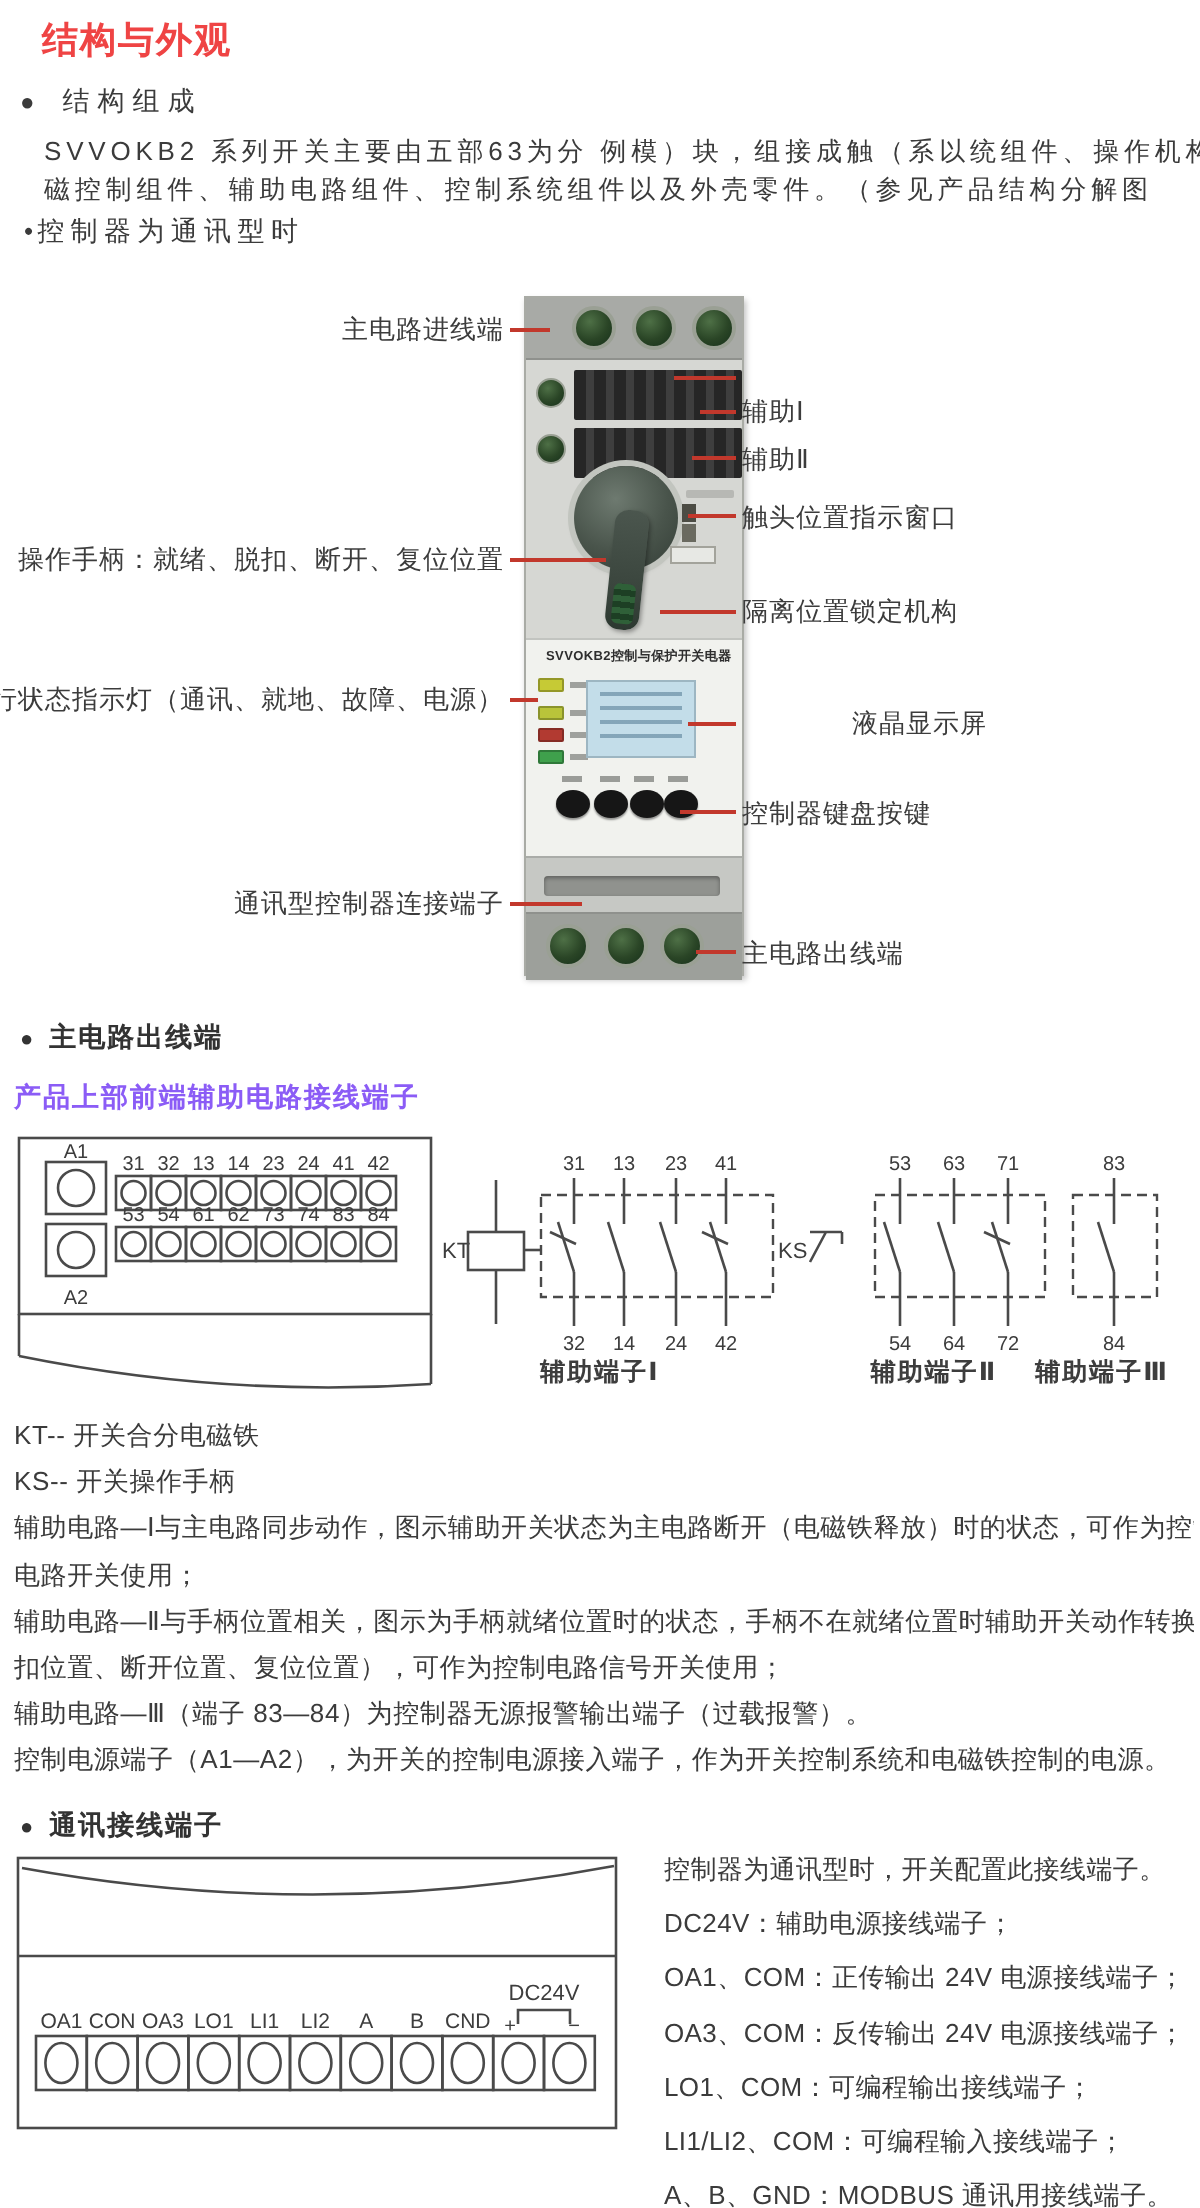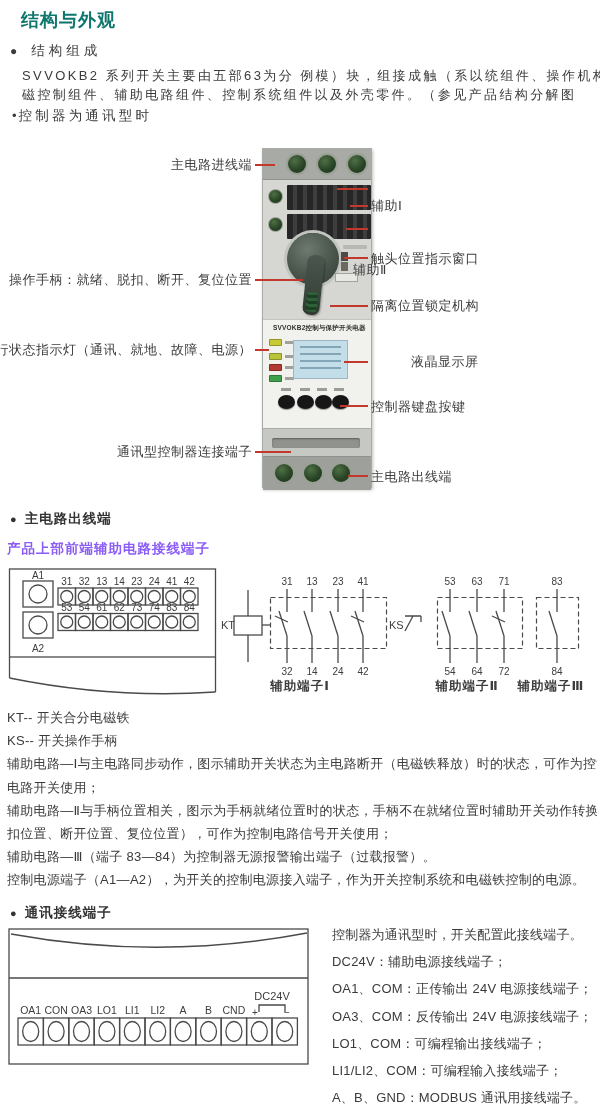--- a/index.html
+++ b/index.html
@@ -1,21 +1,21 @@
 <!DOCTYPE html>
 <html><head>
 <meta charset="utf-8">
 <style>
   html,body{margin:0;padding:0;background:#ffffff;}
   .page{position:relative;width:600px;height:1104px;background:#ffffff;overflow:hidden;
         font-family:"Liberation Sans","DejaVu Sans",sans-serif;color:#3b3b3b;}
   .abs{position:absolute;}
   .nowrap{white-space:nowrap;}
   
-  .doc-title{left:21px;top:8px;font-size:18px;font-weight:bold;color:#0f766e;letter-spacing:1px;}
+  .doc-title{left:21px;top:8px;font-size:18px;font-weight:bold;color:#ef4444;letter-spacing:1px;}
   .b1-row{left:10px;top:42px;font-size:13.5px;letter-spacing:4px;color:#3b3b3b;}
   .b1-dot{font-size:12px;margin-right:14px;letter-spacing:0;}
   .para{left:22px;top:66px;width:578px;font-size:13px;line-height:19px;letter-spacing:2.4px;color:#3b3b3b;}
   .b2-row{left:12px;top:107px;font-size:13.5px;letter-spacing:3.2px;color:#3b3b3b;}
   .b2-dot{font-size:13px;margin-right:2px;letter-spacing:0;}
   .sec-row{font-size:13.5px;font-weight:600;letter-spacing:1px;color:#333;}
   .sec-dot{font-size:11px;margin-right:7px;}
   .subtitle{font-size:13.5px;font-weight:600;letter-spacing:1px;color:#8b5cf6;}
   
   .lbl{position:absolute;font-size:13px;color:#3c3c3c;white-space:nowrap;letter-spacing:0.5px;}
@@ -143,27 +143,27 @@
   <div class="lbl left" style="right:348px;top:271px;">操作手柄：就绪、脱扣、断开、复位位置</div>
   <div class="leader" style="left:255px;top:279px;width:48px;"></div>
   <div class="lbl left" style="right:348px;top:341px;">运行状态指示灯（通讯、就地、故障、电源）</div>
   <div class="leader" style="left:255px;top:349px;width:14px;"></div>
   <div class="lbl left" style="right:348px;top:443px;">通讯型控制器连接端子</div>
   <div class="leader" style="left:255px;top:451px;width:36px;"></div>
 
   <div class="leader" style="left:337px;top:188px;width:31px;"></div>
   <div class="lbl" style="left:371px;top:197px;">辅助Ⅰ</div>
   <div class="leader" style="left:350px;top:205px;width:18px;"></div>
-  <div class="lbl" style="left:353px;top:221px;margin-top:40px;">辅助Ⅱ</div>
+  <div class="lbl" style="left:371px;top:221px;">辅助Ⅱ</div>
   <div class="leader" style="left:346px;top:228px;width:22px;"></div>
   <div class="lbl" style="left:371px;top:250px;">触头位置指示窗口</div>
   <div class="leader" style="left:344px;top:257px;width:24px;"></div>
   <div class="lbl" style="left:371px;top:297px;">隔离位置锁定机构</div>
   <div class="leader" style="left:330px;top:305px;width:38px;"></div>
-  <div class="lbl" style="left:371px;top:353px;padding-left:40px;">液晶显示屏</div>
+  <div class="lbl" style="left:386px;top:353px;padding-left:40px;">液晶显示屏</div>
   <div class="leader" style="left:344px;top:361px;width:24px;"></div>
   <div class="lbl" style="left:371px;top:398px;">控制器键盘按键</div>
   <div class="leader" style="left:340px;top:405px;width:28px;"></div>
   <div class="lbl" style="left:371px;top:468px;">主电路出线端</div>
   <div class="leader" style="left:348px;top:475px;width:20px;"></div>
 
   <div class="abs sec-row nowrap" style="left:10px;top:510px;">
     <span class="sec-dot">●</span><span>主电路出线端</span>
   </div>
   <div class="abs subtitle nowrap" style="left:7px;top:540px;">产品上部前端辅助电路接线端子</div>

